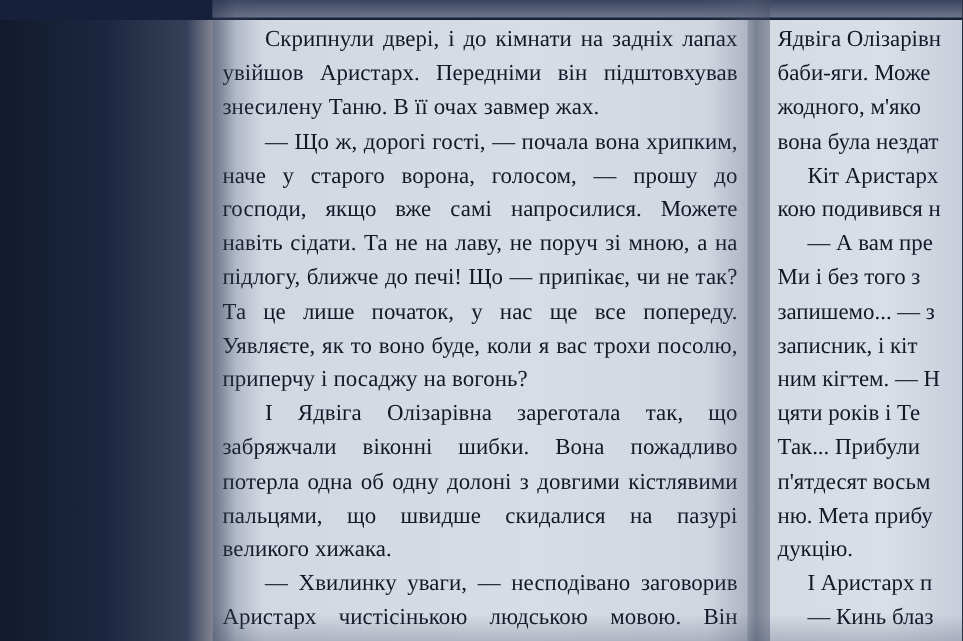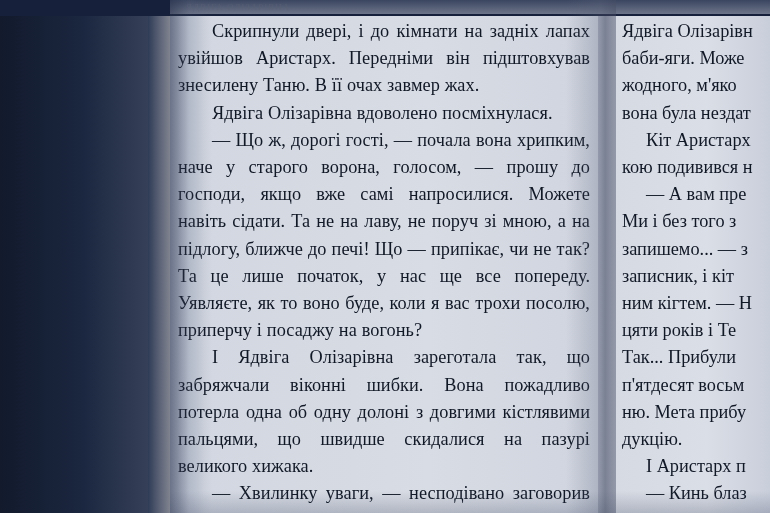--- a/index.html
+++ b/index.html
@@ -198,21 +198,20 @@
   <div class="fold"></div>
   <div class="page-right"></div>
 
   <div class="top-band"></div>
   <div class="top-band-inner"></div>
 
   <div class="running-head">ЯДВІГА ОЛІЗАРІВНА</div>
 
   <div class="col-left">
     <p>Скрипнули двері, і до кімнати на задніх лапах увійшов Аристарх. Передніми він підштовхував знесилену Таню. В її очах завмер жах.</p>
-    <p>Ядвіга Олізарівна вдоволено посміхнулася.</p>
     <p>— Що ж, дорогі гості, — почала вона хрипким, наче у старого ворона, голосом, — прошу до господи, якщо вже самі напросилися. Можете навіть сідати. Та не на лаву, не поруч зі мною, а на підлогу, ближче до печі! Що — припікає, чи не так? Та це лише початок, у нас ще все попереду. Уявляєте, як то воно буде, коли я вас трохи посолю, приперчу і посаджу на вогонь?</p>
     <p>І Ядвіга Олізарівна зареготала так, що забряжчали віконні шибки. Вона пожадливо потерла одна об одну долоні з довгими кістлявими пальцями, що швидше скидалися на пазурі великого хижака.</p>
     <p>— Хвилинку уваги, — несподівано заговорив Аристарх чистісінькою людською мовою. Він вийшов на середину кімнати, низько вклонився дітям і відставив задню лапу точнісінько так, як це роблять у кінофільмах</p>
   </div>
 
   <div class="col-right">
     <p style="text-indent:0">Ядвіга Олізарівн</p>
     <p style="text-indent:0">баби-яги. Може</p>
     <p style="text-indent:0">жодного, м'яко</p>
     <p style="text-indent:0">вона була нездат</p>

